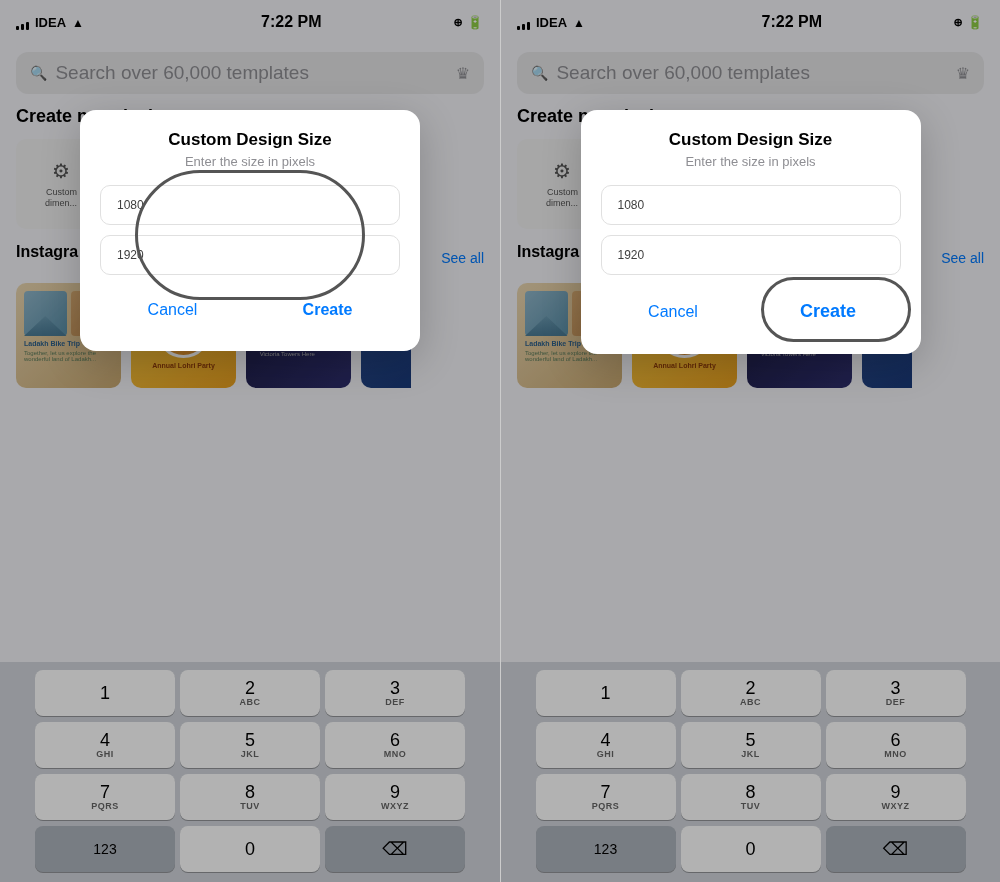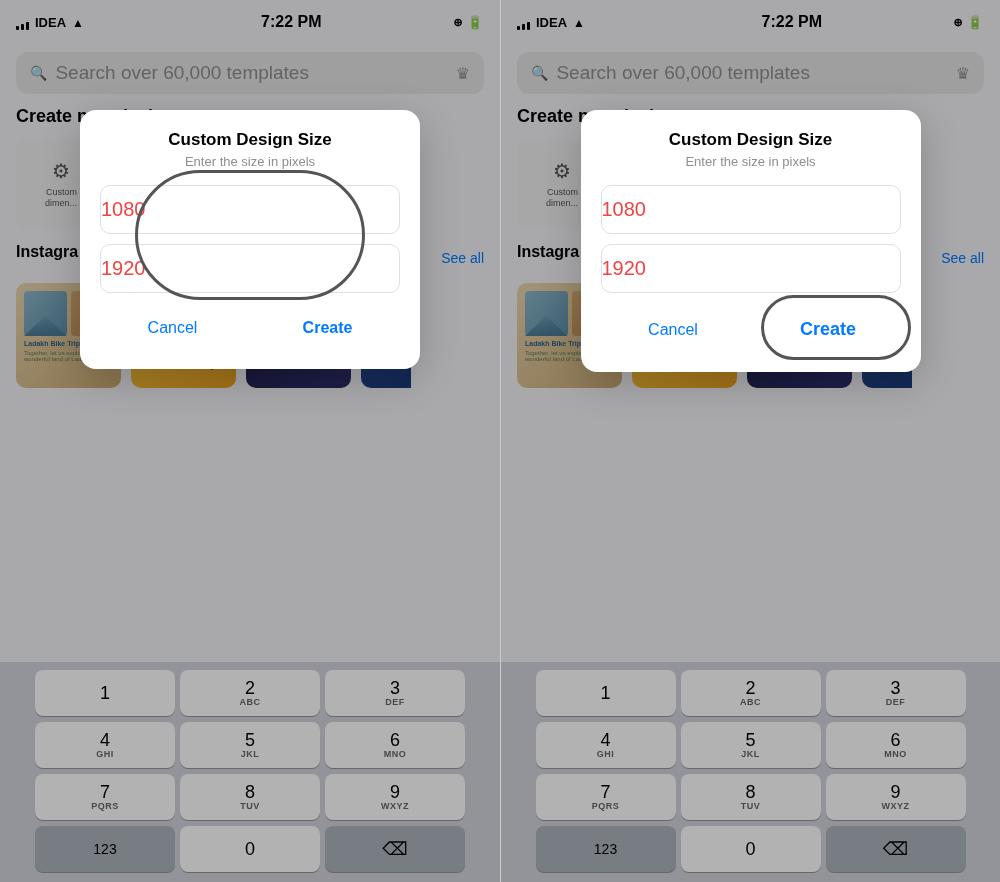--- a/index.html
+++ b/index.html
@@ -298,23 +298,23 @@
       text-align: center;
       font-size: 13px;
       color: #8e8e93;
       margin-bottom: 16px;
     }
 
     .modal-input {
       width: 100%;
       border: 1.5px solid #e0e0e0;
       border-radius: 10px;
-      padding: 12px 0;
-      font-size: 20px;
-      color: #ef4444;
+      padding: 12px 16px;
+      font-size: 12px;
+      color: #404040;
       outline: none;
       margin-bottom: 10px;
       background: #fff;
     }
 
     .modal-actions {
       display: flex;
       gap: 10px;
       margin-top: 4px;
     }

